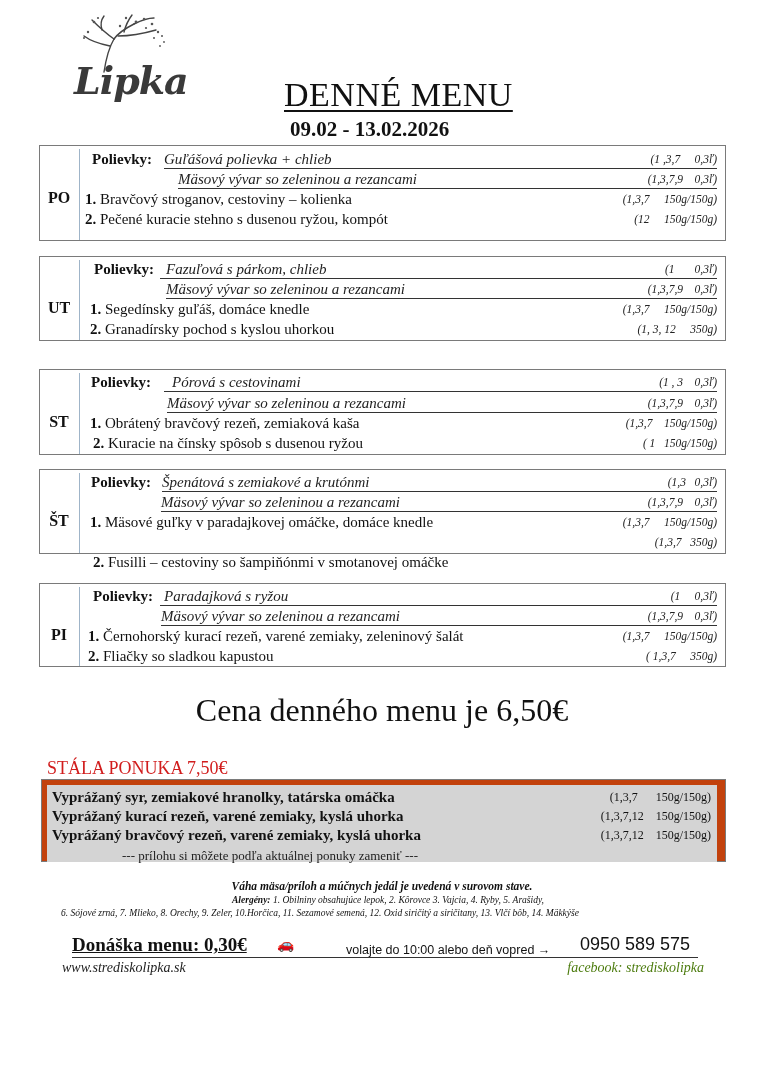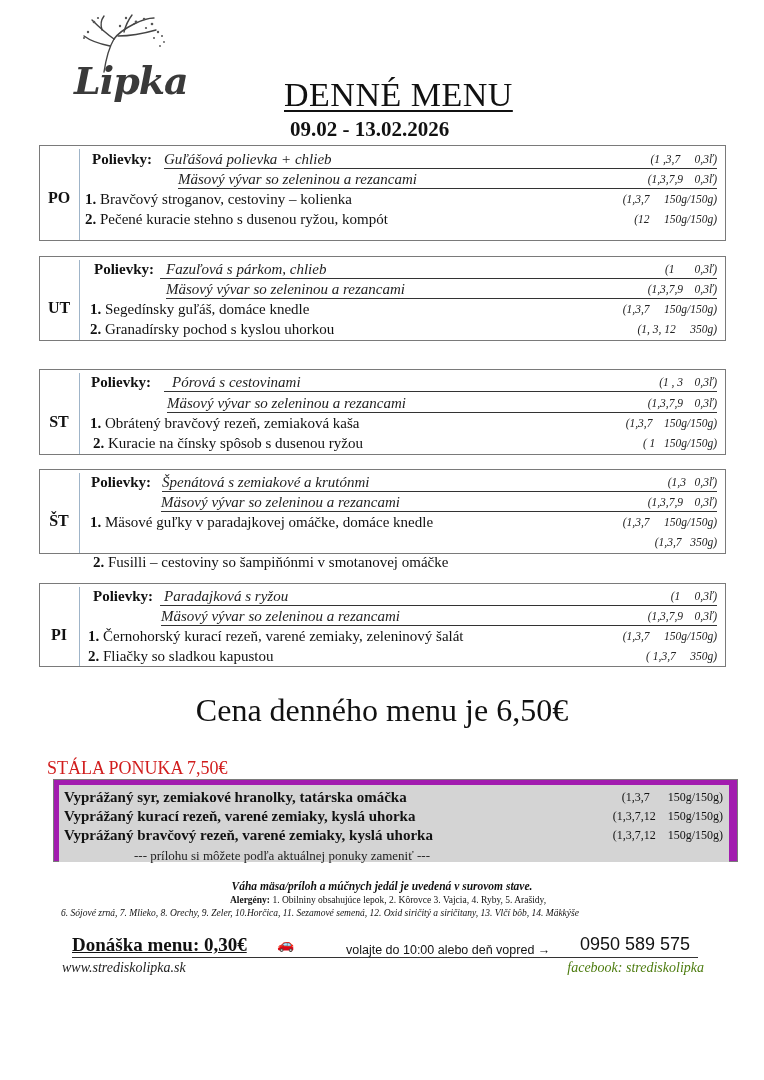--- a/index.html
+++ b/index.html
@@ -20,28 +20,28 @@
   .soup-label { position: absolute; font-weight: bold; font-size: 15px; }
   .soup-name { position: absolute; font-style: italic; font-size: 15px; color: #222; }
   .soup-line { position: absolute; height: 1px; background: #333; }
   .allergen { position: absolute; right: 8px; font-style: italic; font-size: 11.5px; color: #222; white-space: pre; }
   .dish { position: absolute; font-size: 15px; }
   .dish b { font-weight: bold; }
 
   .price { position: absolute; left: 0; width: 764px; top: 692px; text-align: center; font-family: "Liberation Serif", serif; font-size: 32px; color: #111; padding-left: 0; }
   .price span { position: relative; left: 0; }
   .stala-title { position: absolute; left: 47px; top: 758px; font-family: "Liberation Serif", serif; font-size: 18px; color: #d11d1d; }
-  .stala-box { position: absolute; left: 41px; top: 779px; width: 685px; height: 83px; border: 1px solid #7a7a7a; background: #a21caf; margin-left: 12px; }
+  .stala-box { position: absolute; left: 41px; top: 779px; width: 685px; height: 83px; border: 1px solid #7a7a7a; background: #c2410c; }
   .stala-inner { position: absolute; left: 5px; top: 5px; width: 670px; height: 77px; background: #d4d4d4; }
   .stala-row { position: absolute; left: 5px; right: 6px; height: 19px; font-size: 15px; font-weight: bold; line-height: 19px; white-space: nowrap; }
   .stala-row .al { position: absolute; right: 0; font-weight: normal; font-size: 12px; white-space: pre; }
   .stala-note { position: absolute; left: 75px; top: 63px; font-size: 13px; color: #222; }
 
   .note-bold { position: absolute; left: 0; width: 764px; top: 880px; text-align: center; font-family: "Liberation Serif", serif; font-style: italic; font-weight: bold; font-size: 11.5px; }
-  .allergens-1 { position: absolute; left: 0; width: 764px; top: 895px; text-align: center; font-size: 9.5px; padding-left: 12px; }
+  .allergens-1 { position: absolute; left: 0; width: 764px; top: 895px; text-align: center; font-style: italic; font-size: 9.5px; padding-left: 12px; }
   .allergens-1 b { font-weight: bold; }
   .allergens-2 { position: absolute; left: 0; width: 640px; top: 908px; text-align: center; font-style: italic; font-size: 9.5px; }
 
   .delivery { position: absolute; left: 72px; top: 934px; width: 626px; height: 24px; border-bottom: 1px solid #333; }
   .delivery-label { position: absolute; left: 0; top: 0; font-weight: bold; font-size: 19px; text-decoration: underline; }
   .car-icon { position: absolute; left: 205px; top: 2px; font-size: 14px; }
   .call-text { position: absolute; left: 274px; top: 9px; font-family: "Liberation Sans", sans-serif; font-size: 12.5px; }
   .phone { position: absolute; left: 508px; top: 0; font-family: "Liberation Sans", sans-serif; font-size: 18px; }
   .web { position: absolute; left: 62px; top: 960px; font-style: italic; font-size: 14px; color: #222; }
   .fb { position: absolute; right: 60px; top: 960px; font-style: italic; font-size: 14px; color: #4d7c0f; }

